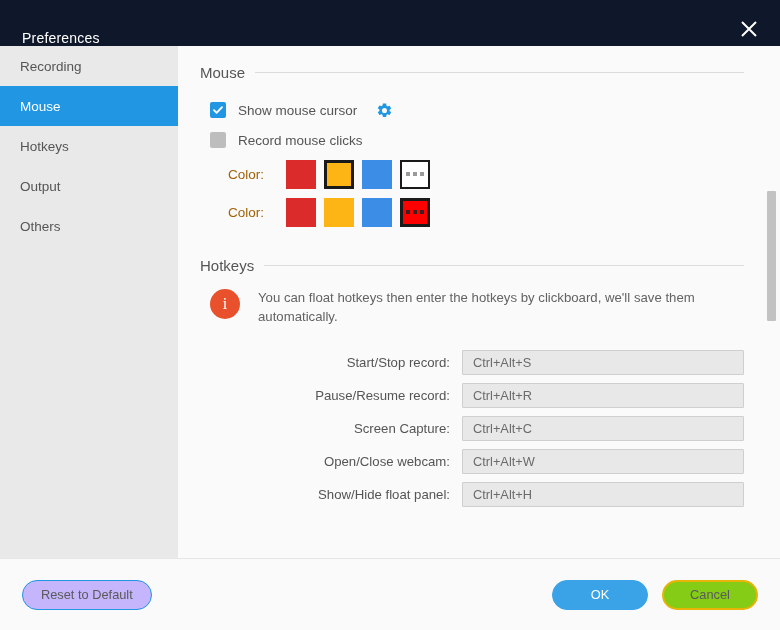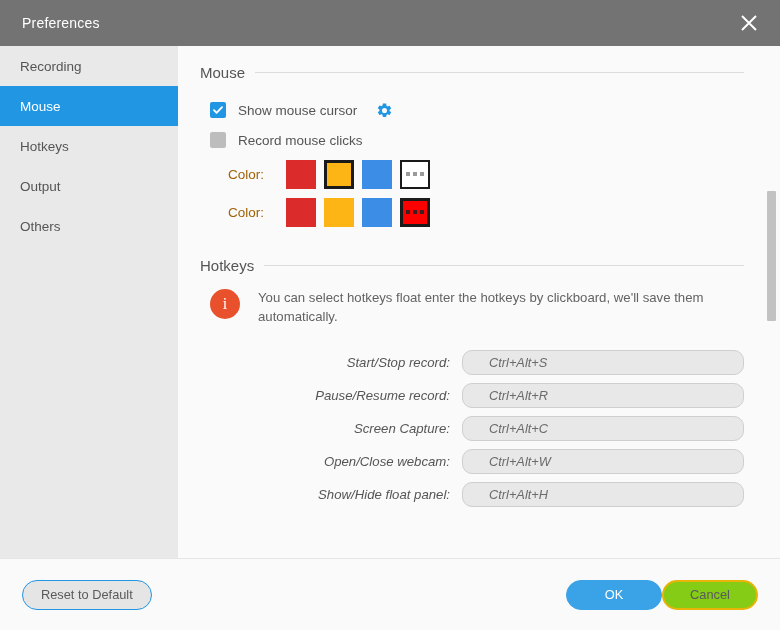--- a/index.html
+++ b/index.html
@@ -17,23 +17,23 @@
     width: 780px;
     height: 630px;
     background: #ffffff;
     display: flex;
     flex-direction: column;
   }
 
   
   .titlebar {
     height: 46px;
-    background: #737373;
-    display: flex;
-    align-items: center;
+    background: #0f172a;
+    display: flex;
+    align-items: flex-end;
     justify-content: space-between;
     padding: 0 14px 0 22px;
     flex: 0 0 46px;
   }
   .titlebar-title {
     color: #ffffff;
     font-size: 14px;
     letter-spacing: 0.2px;
   }
   .close-btn {
@@ -206,42 +206,42 @@
   }
   .info-text {
     margin-left: 18px;
     font-size: 13.2px;
     color: #636363;
     line-height: 19px;
     max-width: 470px;
   }
 
   
-  .hk-list { margin-top: 20px; font-style: italic; }
+  .hk-list { margin-top: 20px; }
   .hk-row {
     display: flex;
     align-items: center;
     justify-content: flex-end;
     height: 33px;
   }
   .hk-label {
     font-size: 13.2px;
     color: #555555;
     text-align: right;
     margin-right: 12px;
   }
   .hk-input {
     width: 282px;
     height: 25px;
     background: #e8e8e8;
     border: 1px solid #cfcfcf;
-    border-radius: 10px;
-    display: flex;
-    align-items: center;
-    padding-left: 26px;
+    border-radius: 1px;
+    display: flex;
+    align-items: center;
+    padding-left: 10px;
     font-size: 12.8px;
     color: #6b6b6b;
     cursor: text;
     flex: 0 0 282px;
   }
 
   
   .scrollbar {
     position: absolute;
     right: 4px;
@@ -274,39 +274,39 @@
     height: 30px;
     border-radius: 15px;
     font-size: 12.8px;
     display: inline-flex;
     align-items: center;
     justify-content: center;
     cursor: pointer;
     user-select: none;
   }
   .btn-outline {
-    background: #e5e5e5;
+    background: #c4b5fd;
     border: 1px solid #2196e3;
     color: #5a5a5a;
     padding: 0 18px;
   }
   .btn-primary {
     background: #3aa3e8;
     border: 1px solid #3aa3e8;
     color: #ffffff;
     width: 96px;
   }
   .btn-cancel {
     background: #84cc16;
     border: 2px solid #eab308;
     color: #5a5a5a;
     width: 96px;
   }
   .spacer { flex: 1 1 auto; }
-  .footer-right { display: flex; gap: 0; }
+  .footer-right { display: flex; gap: 14px; }
 </style>
 </head>
 <body>
 
 <div class="window">
 
   <div class="titlebar">
     <span class="titlebar-title">Preferences</span>
     <div class="close-btn">
       <span>
@@ -399,21 +399,21 @@
           </span>
         </div>
 
         <div class="section-head" style="margin-top:26px">
           <span class="label">Hotkeys</span>
           <span class="rule"></span>
         </div>
 
         <div class="info-row">
           <span class="info-icon">i</span>
-          <span class="info-text">You can select hotkeys float enter the hotkeys by clickboard, we'll save them automatically.</span>
+          <span class="info-text">You can float hotkeys then enter the hotkeys by clickboard, we'll save them automatically.</span>
         </div>
 
         <div class="hk-list">
           <div class="hk-row">
             <span class="hk-label">Start/Stop record:</span>
             <span class="hk-input">Ctrl+Alt+S</span>
           </div>
           <div class="hk-row">
             <span class="hk-label">Pause/Resume record:</span>
             <span class="hk-input">Ctrl+Alt+R</span>

